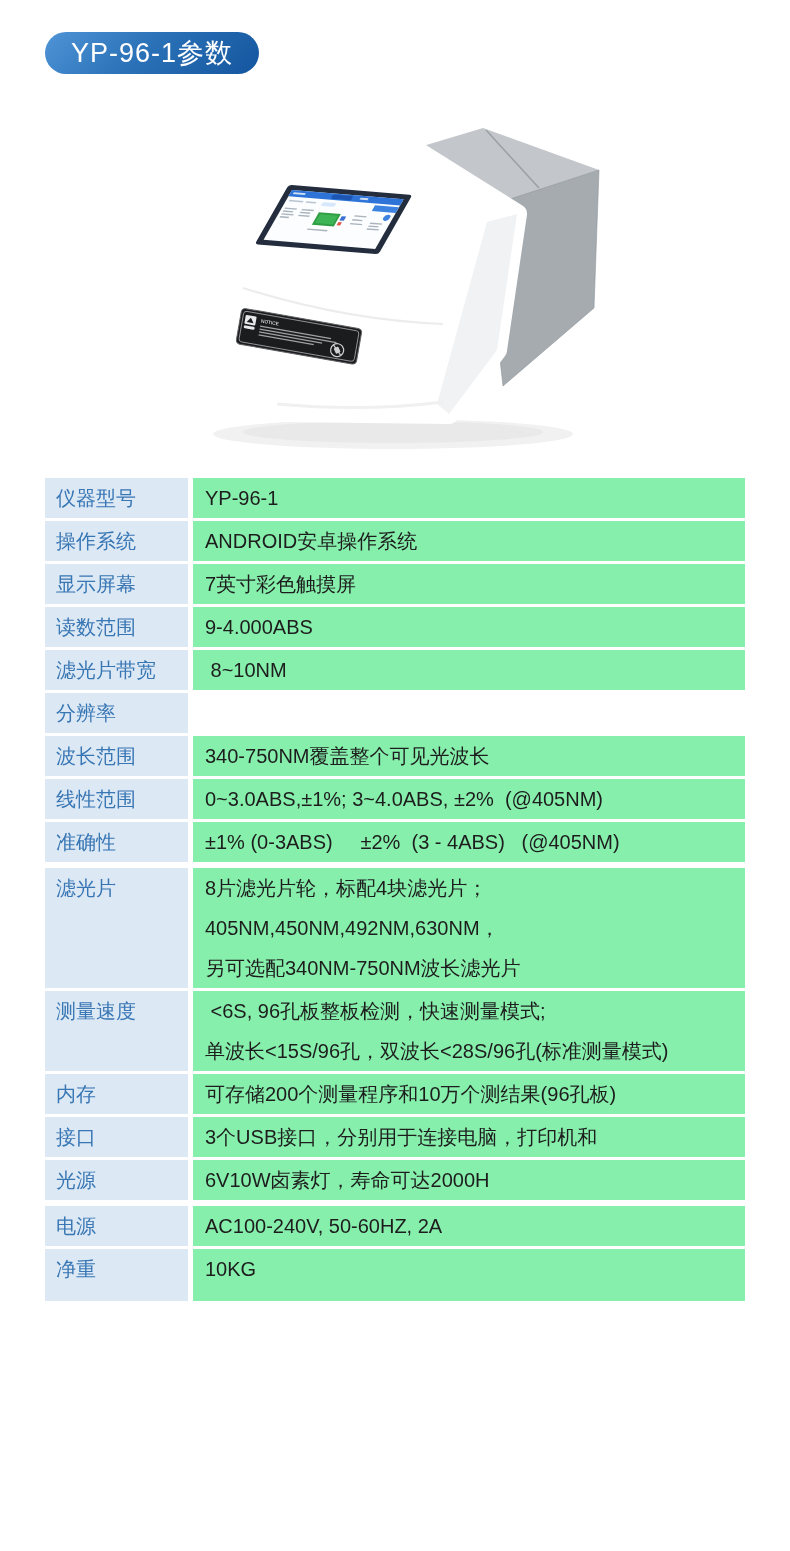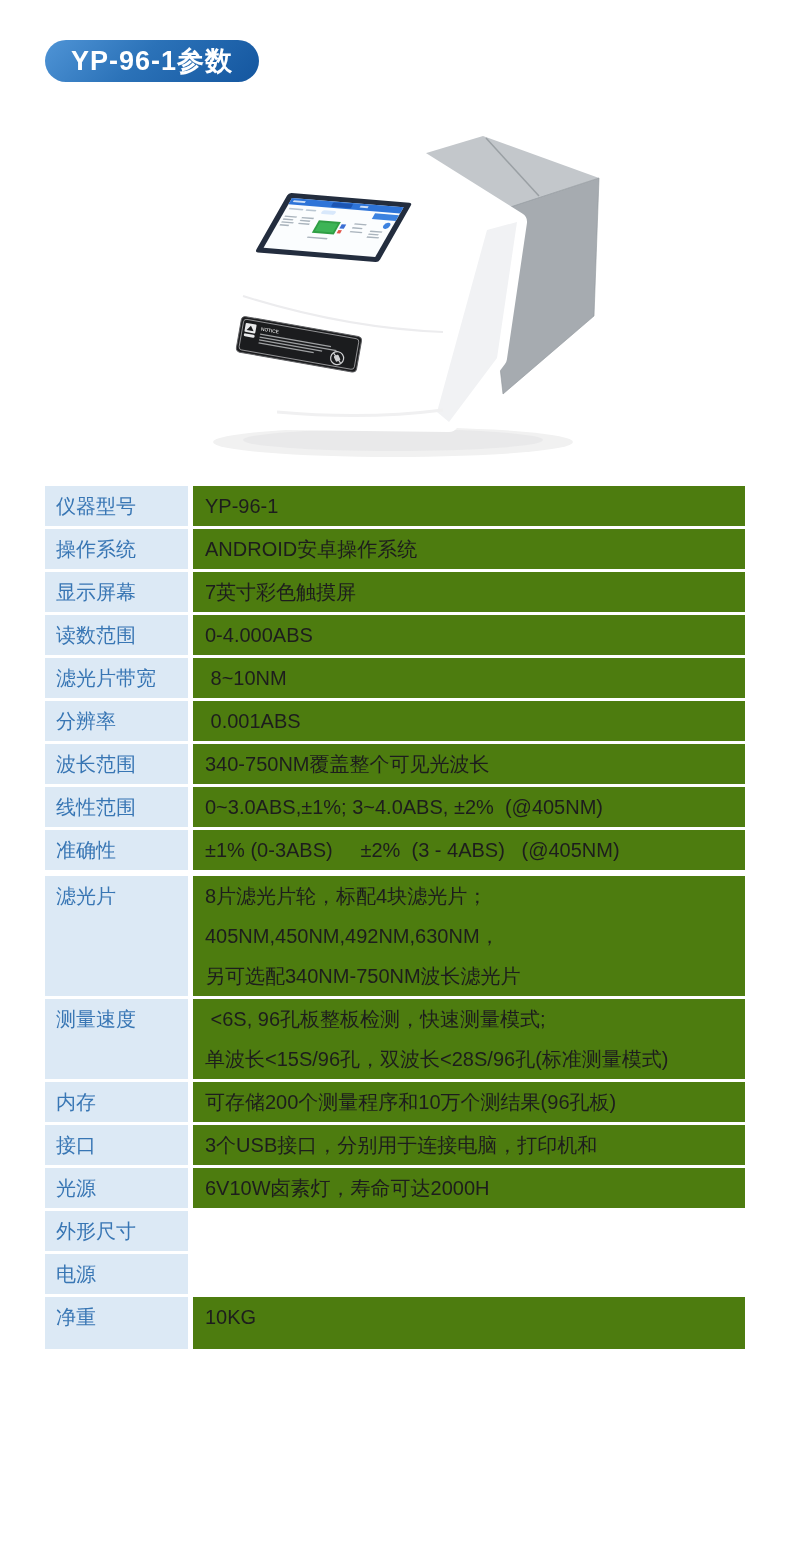--- a/index.html
+++ b/index.html
@@ -2,28 +2,28 @@
 <html><head>
 <meta charset="utf-8">
 <style>
   * { box-sizing: border-box; margin: 0; padding: 0; }
   html,body { width: 790px; height: 1551px; background: #ffffff; overflow: hidden;
     font-family: "Liberation Sans", "DejaVu Sans", sans-serif; }
 
   
   .badge {
     display: inline-block;
-    margin: 40px 0 0 45px;
+    margin: 32px 0 0 45px;
     height: 42px; line-height: 42px;
     padding: 0 26px;
     border-radius: 22px;
     background: linear-gradient(135deg, #4f94d6 0%, #2b72b8 45%, #14569f 100%);
     color: #ffffff;
     font-size: 27px;
-    font-weight: 700;
+    font-weight: 400;
     letter-spacing: 1px;
   }
 
   
   .figure-wrap { width: 430px; margin: 38px 0 0 185px; height: 348px; }
 
   
   .spec-table { margin: 18px 45px 16px 45px; }
   .spec-row { display: flex; margin-bottom: 3px; }
   .spec-label {
@@ -31,21 +31,21 @@
     margin-right: 5px;
     background: #dce9f5;
     color: #3876b4;
     font-size: 20px;
     line-height: 40px;
     padding-left: 11px;
     white-space: pre-wrap;
   }
   .spec-value {
     flex: 1;
-    background: #4d7c0f;
+    background: #86efac;
     color: #1d1d1d;
     font-size: 20px;
     padding-left: 12px;
   }
   .spec-line { line-height: 40px; white-space: pre-wrap; }
   .spec-row:last-child .spec-label,
   .spec-row:last-child .spec-value { padding-bottom: 12px; }
 </style>
 </head>
 <body>
@@ -156,34 +156,31 @@
     </div>
     <div class="spec-row">
       <div class="spec-label">显示屏幕</div>
       <div class="spec-value">
         <div class="spec-line">7英寸彩色触摸屏</div>
       </div>
     </div>
     <div class="spec-row">
       <div class="spec-label">读数范围</div>
       <div class="spec-value">
-        <div class="spec-line">0-4.000ABS</div>
+        <div class="spec-line">9-4.000ABS</div>
       </div>
     </div>
     <div class="spec-row">
       <div class="spec-label">滤光片带宽</div>
       <div class="spec-value">
         <div class="spec-line"> 8~10NM</div>
       </div>
     </div>
     <div class="spec-row">
       <div class="spec-label">分辨率</div>
-      <div class="spec-value">
-        <div class="spec-line"> 0.001ABS</div>
-      </div>
     </div>
     <div class="spec-row">
       <div class="spec-label">波长范围</div>
       <div class="spec-value">
         <div class="spec-line">340-750NM覆盖整个可见光波长</div>
       </div>
     </div>
     <div class="spec-row">
       <div class="spec-label">线性范围</div>
       <div class="spec-value">
@@ -225,24 +222,26 @@
         <div class="spec-line">3个USB接口，分别用于连接电脑，打印机和</div>
       </div>
     </div>
     <div class="spec-row">
       <div class="spec-label">光源</div>
       <div class="spec-value">
         <div class="spec-line">6V10W卤素灯，寿命可达2000H</div>
       </div>
     </div>
     <div class="spec-row">
-      <div class="spec-label">外形尺寸</div>
     </div>
     <div class="spec-row">
       <div class="spec-label">电源</div>
+      <div class="spec-value">
+        <div class="spec-line">AC100-240V, 50-60HZ, 2A</div>
+      </div>
     </div>
     <div class="spec-row">
       <div class="spec-label">净重</div>
       <div class="spec-value">
         <div class="spec-line">10KG</div>
       </div>
     </div>
   </div>
 
 

